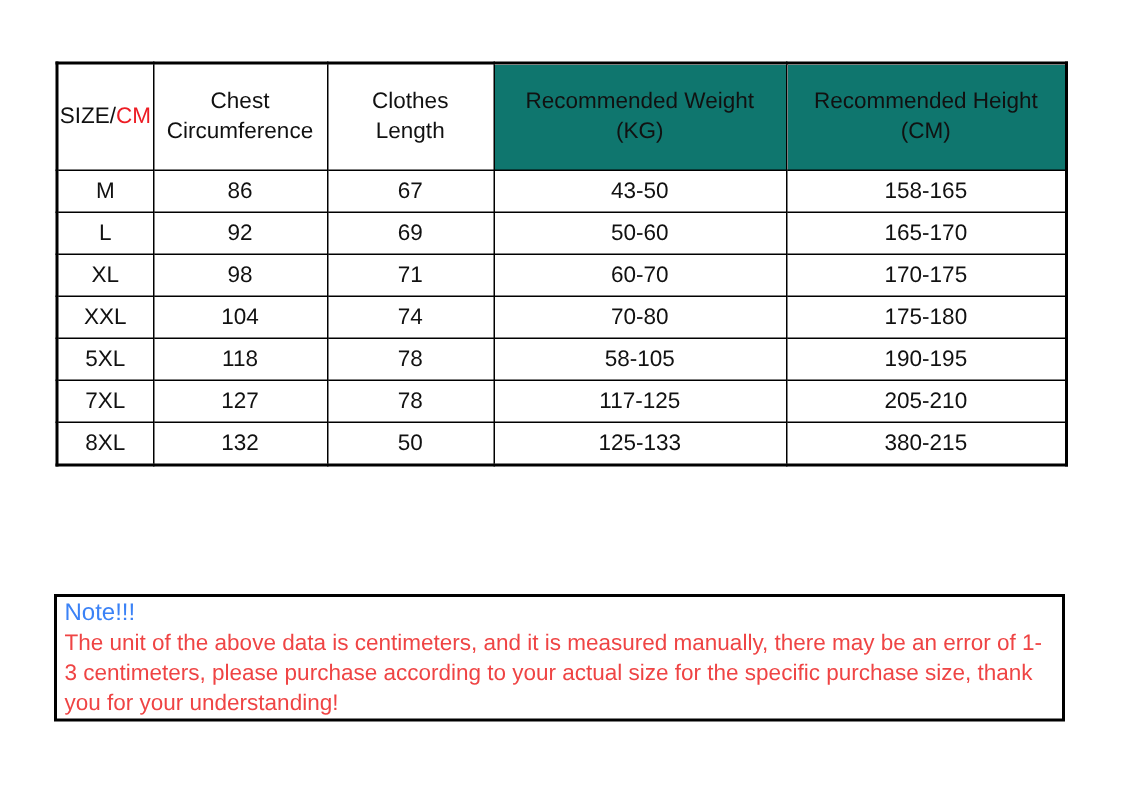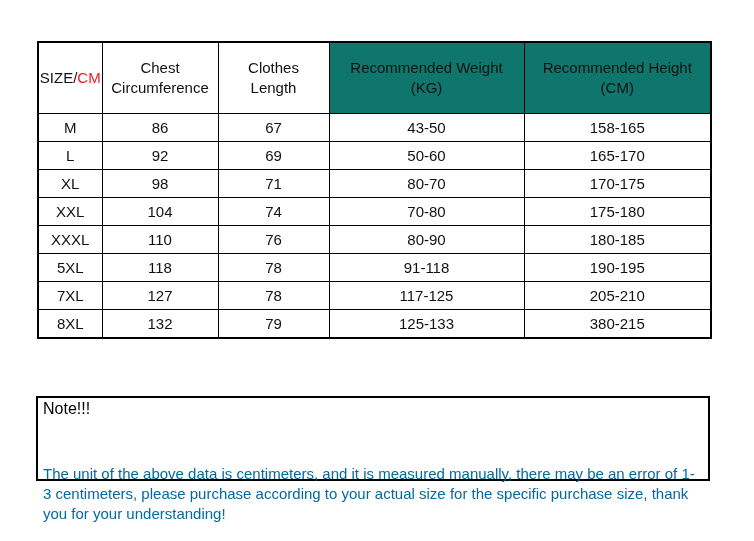--- a/index.html
+++ b/index.html
@@ -55,29 +55,28 @@
     left: 36px;
     top: 396px;
     width: 674px;
     height: 85px;
     border: 2px solid #000000;
     box-sizing: border-box;
     padding: 1px 6px 0 5px;
     background: #ffffff;
   }
   .note-title {
-    color: #000000;
+    color: #3b82f6;
     font-size: 16px;
     line-height: 20px;
   }
   .note-body {
     font-size: 15px;
     line-height: 20px;
-    color: #0369a1;
-    margin-top: 45px;
+    color: #ef4444;
   }
 </style>
 </head>
 <body>
 
 <table class="size-chart">
   <colgroup>
     <col style="width:64px">
     <col style="width:116px">
     <col style="width:111px">
@@ -105,55 +104,48 @@
       <td>L</td>
       <td>92</td>
       <td>69</td>
       <td>50-60</td>
       <td>165-170</td>
     </tr>
     <tr>
       <td>XL</td>
       <td>98</td>
       <td>71</td>
-      <td>80-70</td>
+      <td>60-70</td>
       <td>170-175</td>
     </tr>
     <tr>
       <td>XXL</td>
       <td>104</td>
       <td>74</td>
       <td>70-80</td>
       <td>175-180</td>
     </tr>
     <tr>
-      <td>XXXL</td>
-      <td>110</td>
-      <td>76</td>
-      <td>80-90</td>
-      <td>180-185</td>
-    </tr>
-    <tr>
       <td>5XL</td>
       <td>118</td>
       <td>78</td>
-      <td>91-118</td>
+      <td>58-105</td>
       <td>190-195</td>
     </tr>
     <tr>
       <td>7XL</td>
       <td>127</td>
       <td>78</td>
       <td>117-125</td>
       <td>205-210</td>
     </tr>
     <tr>
       <td>8XL</td>
       <td>132</td>
-      <td>79</td>
+      <td>50</td>
       <td>125-133</td>
       <td>380-215</td>
     </tr>
   </tbody>
 </table>
 
 <div class="note-box">
   <div class="note-title">Note!!!</div>
   <div class="note-body">The unit of the above data is centimeters, and it is measured manually, there may be an error of 1-3 centimeters, please purchase according to your actual size for the specific purchase size, thank you for your understanding!</div>
 </div>

